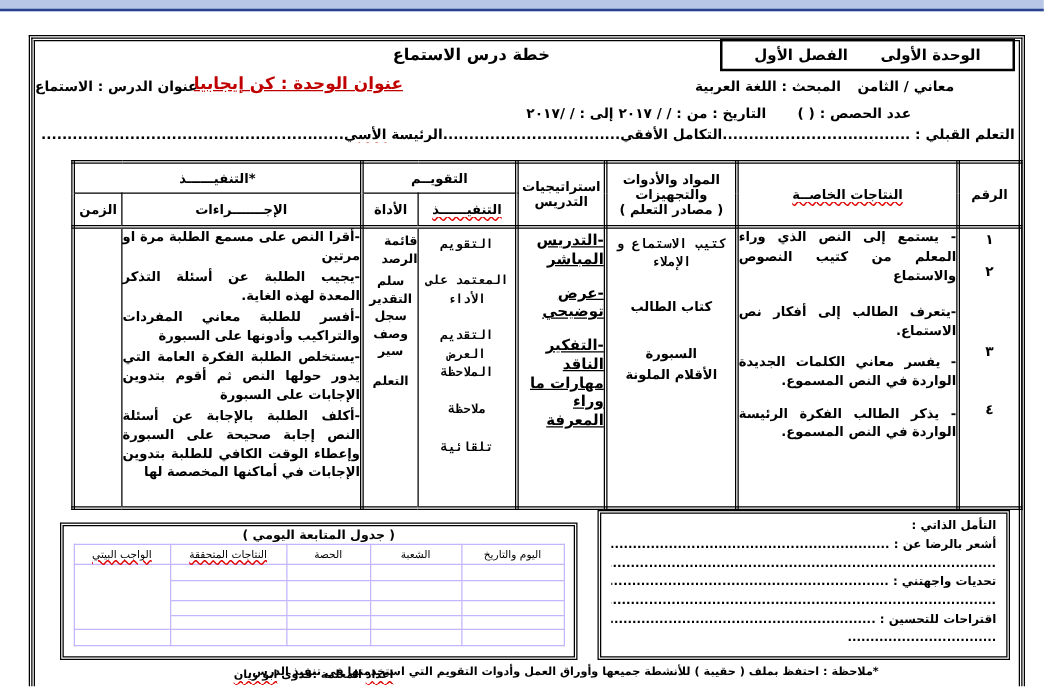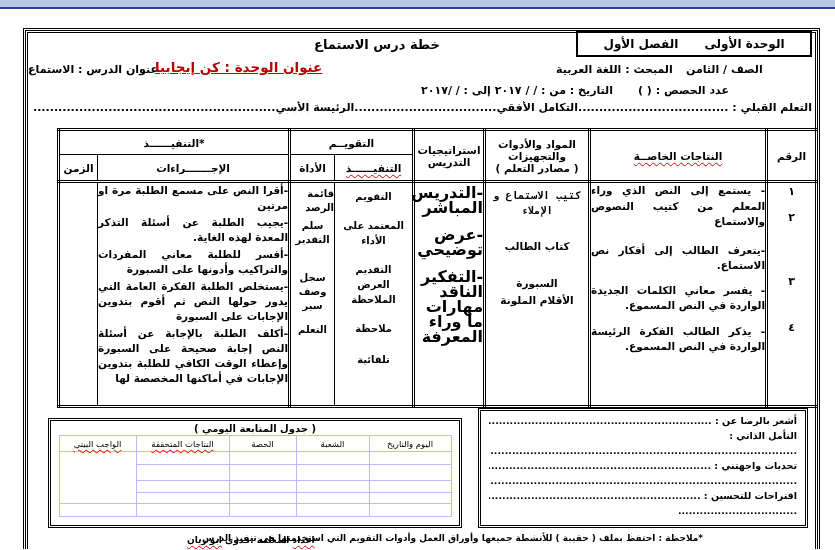--- a/index.html
+++ b/index.html
@@ -31,26 +31,26 @@
   .thin-t{border-top:1px solid #000 !important;}
   .thin-b{border-bottom:1px solid #000 !important;}
   .hgrp{height:25px;} .hsub{height:27px;} .hbody{height:225px;}
   td.cell{font-size:10.5px;font-weight:bold;padding:3px 4px;}
   .numcol div{text-align:center;font-size:11px;line-height:14px;}
   .n1{margin-top:2px;} .n2{margin-top:12px;} .n3{margin-top:50px;} .n4{margin-top:32px;}
   .outc p{margin:0 0 0 0;line-height:15.5px;text-align:justify;}
   .outc .o1{margin-bottom:13px;} .outc .o2{margin-bottom:9px;} .outc .o3{margin-bottom:10px;}
   .mats div{text-align:center;line-height:15px;}
   .m1{margin-top:6px;font-family:Liberation Mono, monospace;} .m2{margin-top:20px;} .m3{margin-top:22px;} .m4{margin-top:2px;}
-  .strs div{line-height:15px;font-size:16px;}
+  .strs div{line-height:15px;font-size:12px;text-decoration:underline;}
   .s1{margin-top:2px;} .s2{margin-top:12px;} .s3{margin-top:12px;}
-  .evs div{text-align:center;line-height:15px;font-size:10px;}
+  .evs div{text-align:center;line-height:15px;font-size:10px;font-family:Liberation Mono, monospace;}
   .e1{margin-top:6px;} .e2{margin-top:14px;} .e3{margin-top:14px;} .e6{margin-top:14px;} .e7{margin-top:16px;}
   .evt div{text-align:center;line-height:14px;font-size:10px;}
-  .t1{margin-top:4px;margin-left:20px;} .t2{margin-top:4px;} .t3{margin-top:24px;} .t4{margin-top:10px;}
+  .t1{margin-top:4px;margin-left:20px;} .t2{margin-top:4px;} .t3{margin-top:0;} .t4{margin-top:10px;}
   .proc p{margin:0 0 2px 0;line-height:15px;text-align:justify;}
   
   .fubox{left:48px;top:418px;width:414px;height:110px;border:3px double #000;box-sizing:border-box;}
   .fubox .t{ text-align:center;font-size:10px;font-weight:bold;margin-top:2px;}
   table.fu{margin:1px auto 0;width:392px;border-collapse:collapse;table-layout:fixed;direction:rtl;}
   table.fu th,table.fu td{border:1px solid #c4b5fd;padding:0;font-size:8.5px;font-weight:normal;text-align:center;}
   .refbox{left:478px;top:408px;width:330px;height:120px;border:3px double #000;box-sizing:border-box;
           padding:2px 8px;direction:rtl;font-size:9.5px;font-weight:bold;}
   .refbox div{white-space:nowrap;overflow:hidden;line-height:15px;}
   .footnote{right:132px;top:533px;font-size:9px;font-weight:bold;direction:rtl;white-space:nowrap;}
@@ -65,21 +65,21 @@
   <div class="abs frame f1"></div>
   <div class="abs frame f2"></div>
   <div class="abs frame f3"></div>
 
   <div class="abs unitbox">
     <span>الوحدة الأولى</span>
     <span>الفصل الأول</span>
   </div>
   <div class="abs doctitle">خطة درس الاستماع</div>
 
-  <span class="abs info" style="left:686px;top:63px;">الصف / الثامن</span>
+  <span class="abs info" style="left:686px;top:63px;">معاني / الثامن</span>
   <span class="abs info" style="left:556px;top:63px;">المبحث : اللغة العربية</span>
   <span class="abs info redtitle" style="left:155px;top:59px;">عنوان الوحدة : كن إيجابيا</span>
   <span class="abs info" style="left:28px;top:63px;">عنوان الدرس : الاستماع</span>
 
   <span class="abs info pre" style="left:638px;top:84px;">عدد الحصص :  (   )</span>
   <div class="abs info pre" style="left:185px;top:84px;width:428px;">التاريخ : من :      /  /      ٢٠١٧         إلى :        /  /٢٠١٧</div>
 
   <div class="abs info nowrap" style="left:32px;top:101px;width:780px;">
     <span>التعلم القبلي : </span><span>....................................</span><span>التكامل الأفقي</span><span>..................................</span><span>الرئيسة </span><span class="wavy">الأسي</span><span>....................................................................................</span>
   </div>
@@ -212,22 +212,22 @@
         <td></td>
         <td></td>
         <td></td>
         <td></td>
       </tr>
     </tbody>
       </table>
   </div>
 
   <div class="abs refbox">
+    <div>التأمل الذاتي :</div>
     <div><span>أشعر بالرضا عن :  </span><span>..............................................................</span></div>
-    <div>التأمل الذاتي :</div>
     <div>..........................................................................................................................</div>
     <div><span>تحديات واجهتني : </span><span>...............................................................</span></div>
     <div>..........................................................................................................................</div>
     <div><span>اقتراحات للتحسين : </span><span>............................................................</span></div>
     <div>.................................</div>
   </div>
 
   <div class="abs footnote">*ملاحظة : احتفظ بملف ( حقيبة ) للأنشطة جميعها وأوراق العمل وأدوات التقويم التي استخدمتها في تنفيذ الدرس.</div>
   <div class="abs credit">
     <span class="wavy">اعداد</span><span> المعلمة :فدوى </span><span class="wavy">ابو ريان</span>

